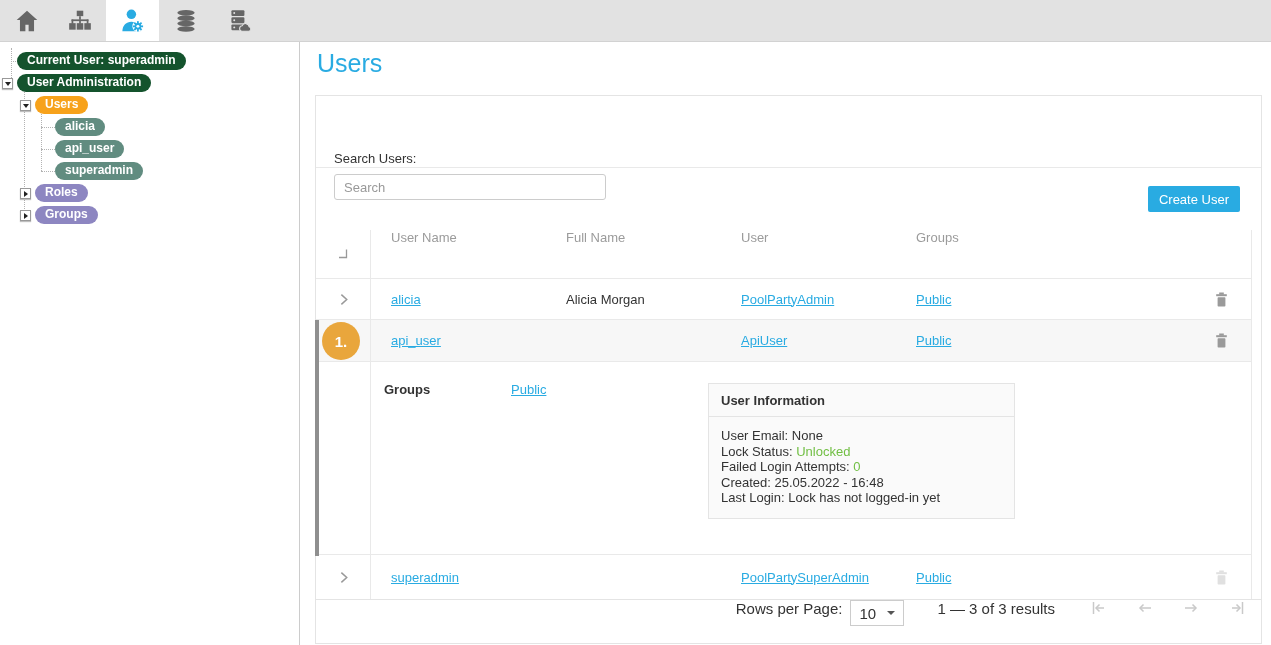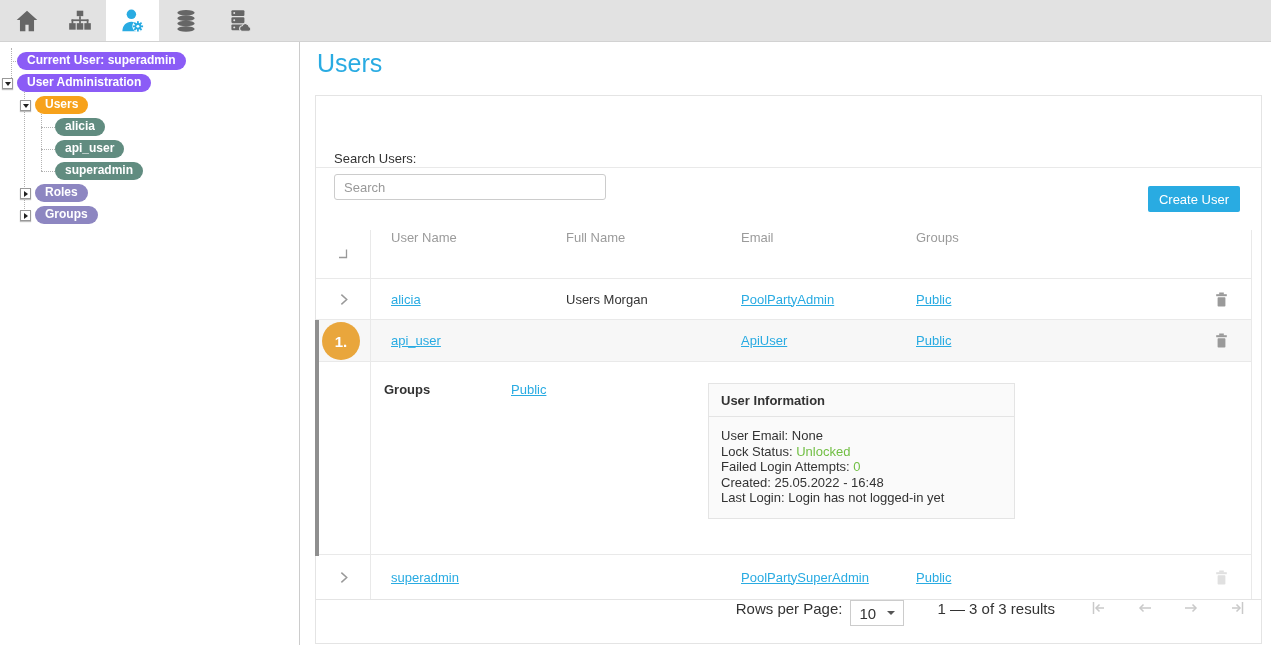--- a/index.html
+++ b/index.html
@@ -18,21 +18,21 @@
   .tool.active svg { fill:#29ABE2; }
   
   .sidebar { position:absolute; top:42px; left:0; bottom:0; width:300px;
     background:#fff; border-right:1px solid #ccc; padding-top:8px; }
   .tree-row { position:relative; height:22px; display:flex; align-items:center; }
   .lvl0 { padding-left:17px; }
   .lvl1 { padding-left:35px; }
   .lvl2 { padding-left:55px; }
   .pill { color:#fff; font-size:12px; font-weight:bold; line-height:15px;
     padding:1px 10px 2px; border-radius:10px; white-space:nowrap; cursor:pointer; }
-  .pill.blue   { background:#8b5cf6; }
+  .pill.blue   { background:#14532d; }
   .pill.orange { background:#F7A21B; }
   .pill.teal   { background:#618C80; }
   .pill.purple { background:#8D86C1; }
   .toggle { position:absolute; top:6px; width:11px; height:11px; background:#fff;
     border:1px solid #999; box-shadow:0 1px 1px rgba(0,0,0,.25);
     display:flex; align-items:center; justify-content:center; cursor:pointer; }
   .toggle.at-root { left:2px; }
   .toggle.at-l1 { left:20px; }
   .tri-down { width:0; height:0; border-left:3px solid transparent;
     border-right:3px solid transparent; border-top:4px solid #222; }
@@ -219,35 +219,35 @@
 
     <div class="table">
       <div class="t-head">
         <div class="c0">
           <svg width="14" height="14" viewBox="0 0 14 14">
               <path d="M10.5 2.5 V10.5 H3" fill="none" stroke="#999" stroke-width="1.3"></path>
             </svg>
         </div>
         <div class="c1">User Name</div>
         <div class="c2">Full Name</div>
-        <div class="c3">Email</div>
+        <div class="c3">User</div>
         <div class="c4">Groups</div>
         <div class="c5"></div>
       </div>
 
       <div class="t-row" style="height:41px">
         <div class="c0">
             <span class="chev">
           <svg width="15" height="15" viewBox="0 0 14 14">
                 <path d="M5 2.5 L10 7 L5 11.5" fill="none" stroke="#999" stroke-width="1.4"></path>
               </svg>
             </span>
           </div>
         <div class="c1"><a class="lnk">alicia</a></div>
-        <div class="c2">Users Morgan</div>
+        <div class="c2">Alicia Morgan</div>
         <div class="c3"><a class="lnk">PoolPartyAdmin</a></div>
         <div class="c4"><a class="lnk">Public</a></div>
         <div class="c5">
             <span class="trash">
           <svg width="13" height="15" viewBox="0 0 13 15" fill="#9a9a9a">
                 <rect x="4.2" y="0.5" width="4.6" height="2.2"></rect>
                 <rect x="1.2" y="2.2" width="10.6" height="2"></rect>
                 <rect x="2.6" y="5.2" width="7.8" height="9.3" rx="0.8"></rect>
               </svg>
             </span>
@@ -276,21 +276,21 @@
         <div class="detail-body">
           <span class="groups-label">Groups</span>
           <a class="lnk groups-value">Public</a>
           <div class="info-box">
             <div class="info-head">User Information</div>
             <div class="info-body">
               <div><span>User Email:</span> <span>None</span></div>
               <div><span>Lock Status:</span> <span class="green">Unlocked</span></div>
               <div><span>Failed Login Attempts:</span> <span class="green">0</span></div>
               <div><span>Created:</span> <span>25.05.2022 - 16:48</span></div>
-              <div><span>Last Login:</span> <span>Login has not logged-in yet</span></div>
+              <div><span>Last Login:</span> <span>Lock has not logged-in yet</span></div>
             </div>
           </div>
         </div>
       </div>
 
       <div class="t-row last">
         <div class="c0">
             <span class="chev">
           <svg width="15" height="15" viewBox="0 0 14 14">
                 <path d="M5 2.5 L10 7 L5 11.5" fill="none" stroke="#999" stroke-width="1.4"></path>

